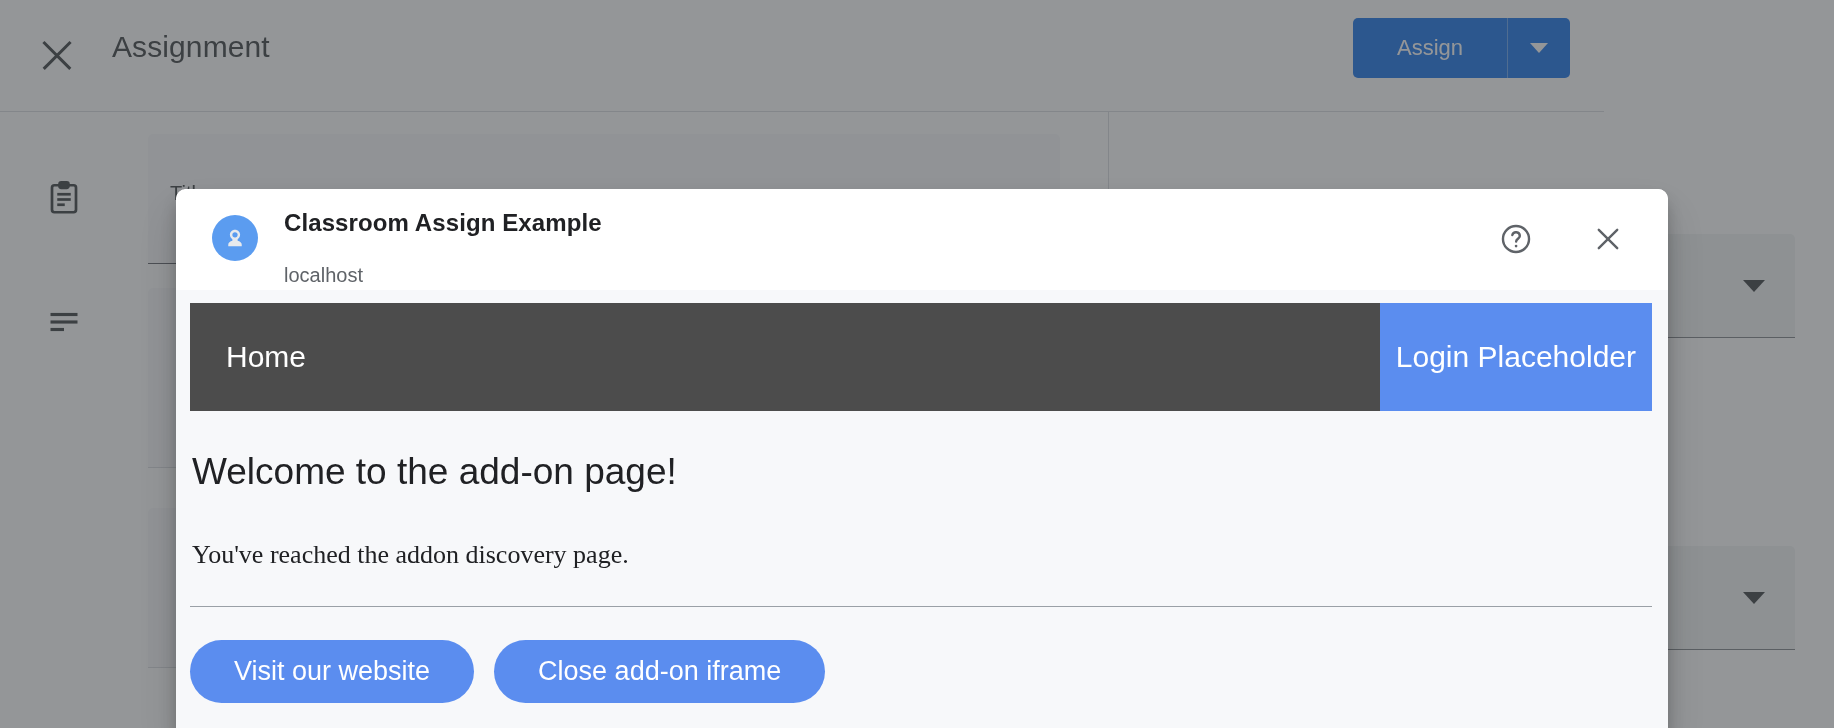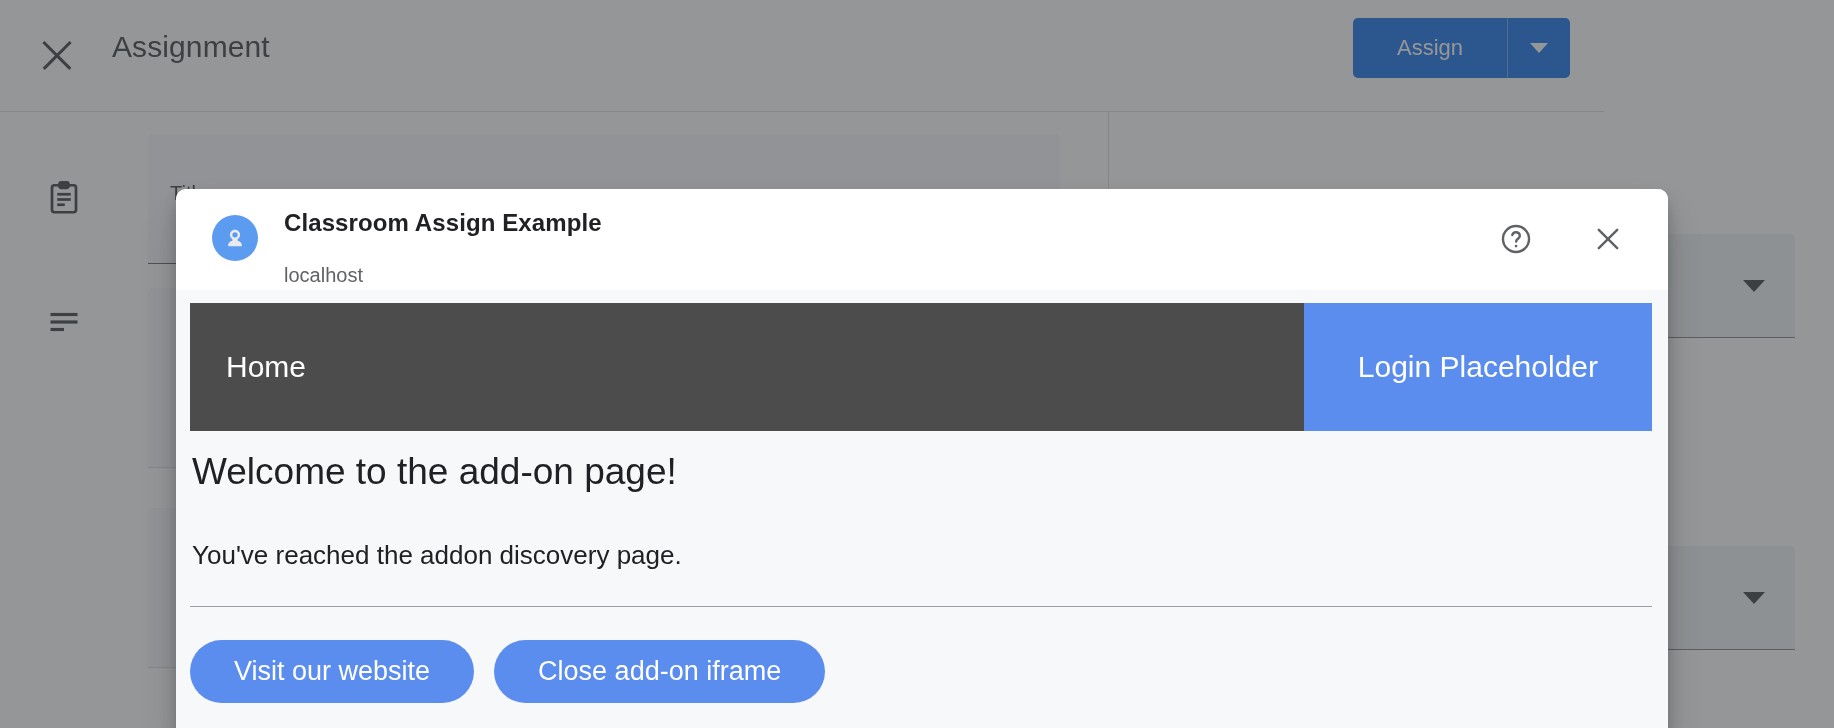--- a/index.html
+++ b/index.html
@@ -279,61 +279,62 @@
     height: 438px;
     background: #f7f8fa;
     overflow: hidden;
   }
 
   .iframe-navbar {
     position: absolute;
     left: 14px;
     top: 13px;
     right: 16px;
-    height: 128px;
+    height: 108px;
     display: flex;
     align-items: stretch;
     background: #4c4c4c;
   }
   .navbar-home {
     flex: 1 1 auto;
     display: flex;
     align-items: center;
     padding-left: 36px;
     color: #ffffff;
     font-size: 30px;
     cursor: pointer;
   }
   .navbar-login {
     flex: 0 0 auto;
     background: #5b8def;
     color: #ffffff;
     font-size: 30px;
     display: flex;
     align-items: center;
-    padding: 0 54px;
+    padding: 0 16px;
     cursor: pointer;
   }
 
   .iframe-h1 {
     position: absolute;
     left: 16px;
     top: 161px;
     font-size: 37px;
     color: #202124;
     font-weight: normal;
     margin: 0;
   }
   .iframe-p {
     position: absolute;
     left: 16px;
     top: 250px;
     font-size: 26px;
     color: #202124;
     margin: 0;
+    font-family: Liberation Serif, serif;
   }
   .iframe-hr {
     position: absolute;
     left: 14px;
     top: 316px;
     right: 16px;
     height: 1px;
     background: #9aa0a6;
   }
   .iframe-btn-row {

